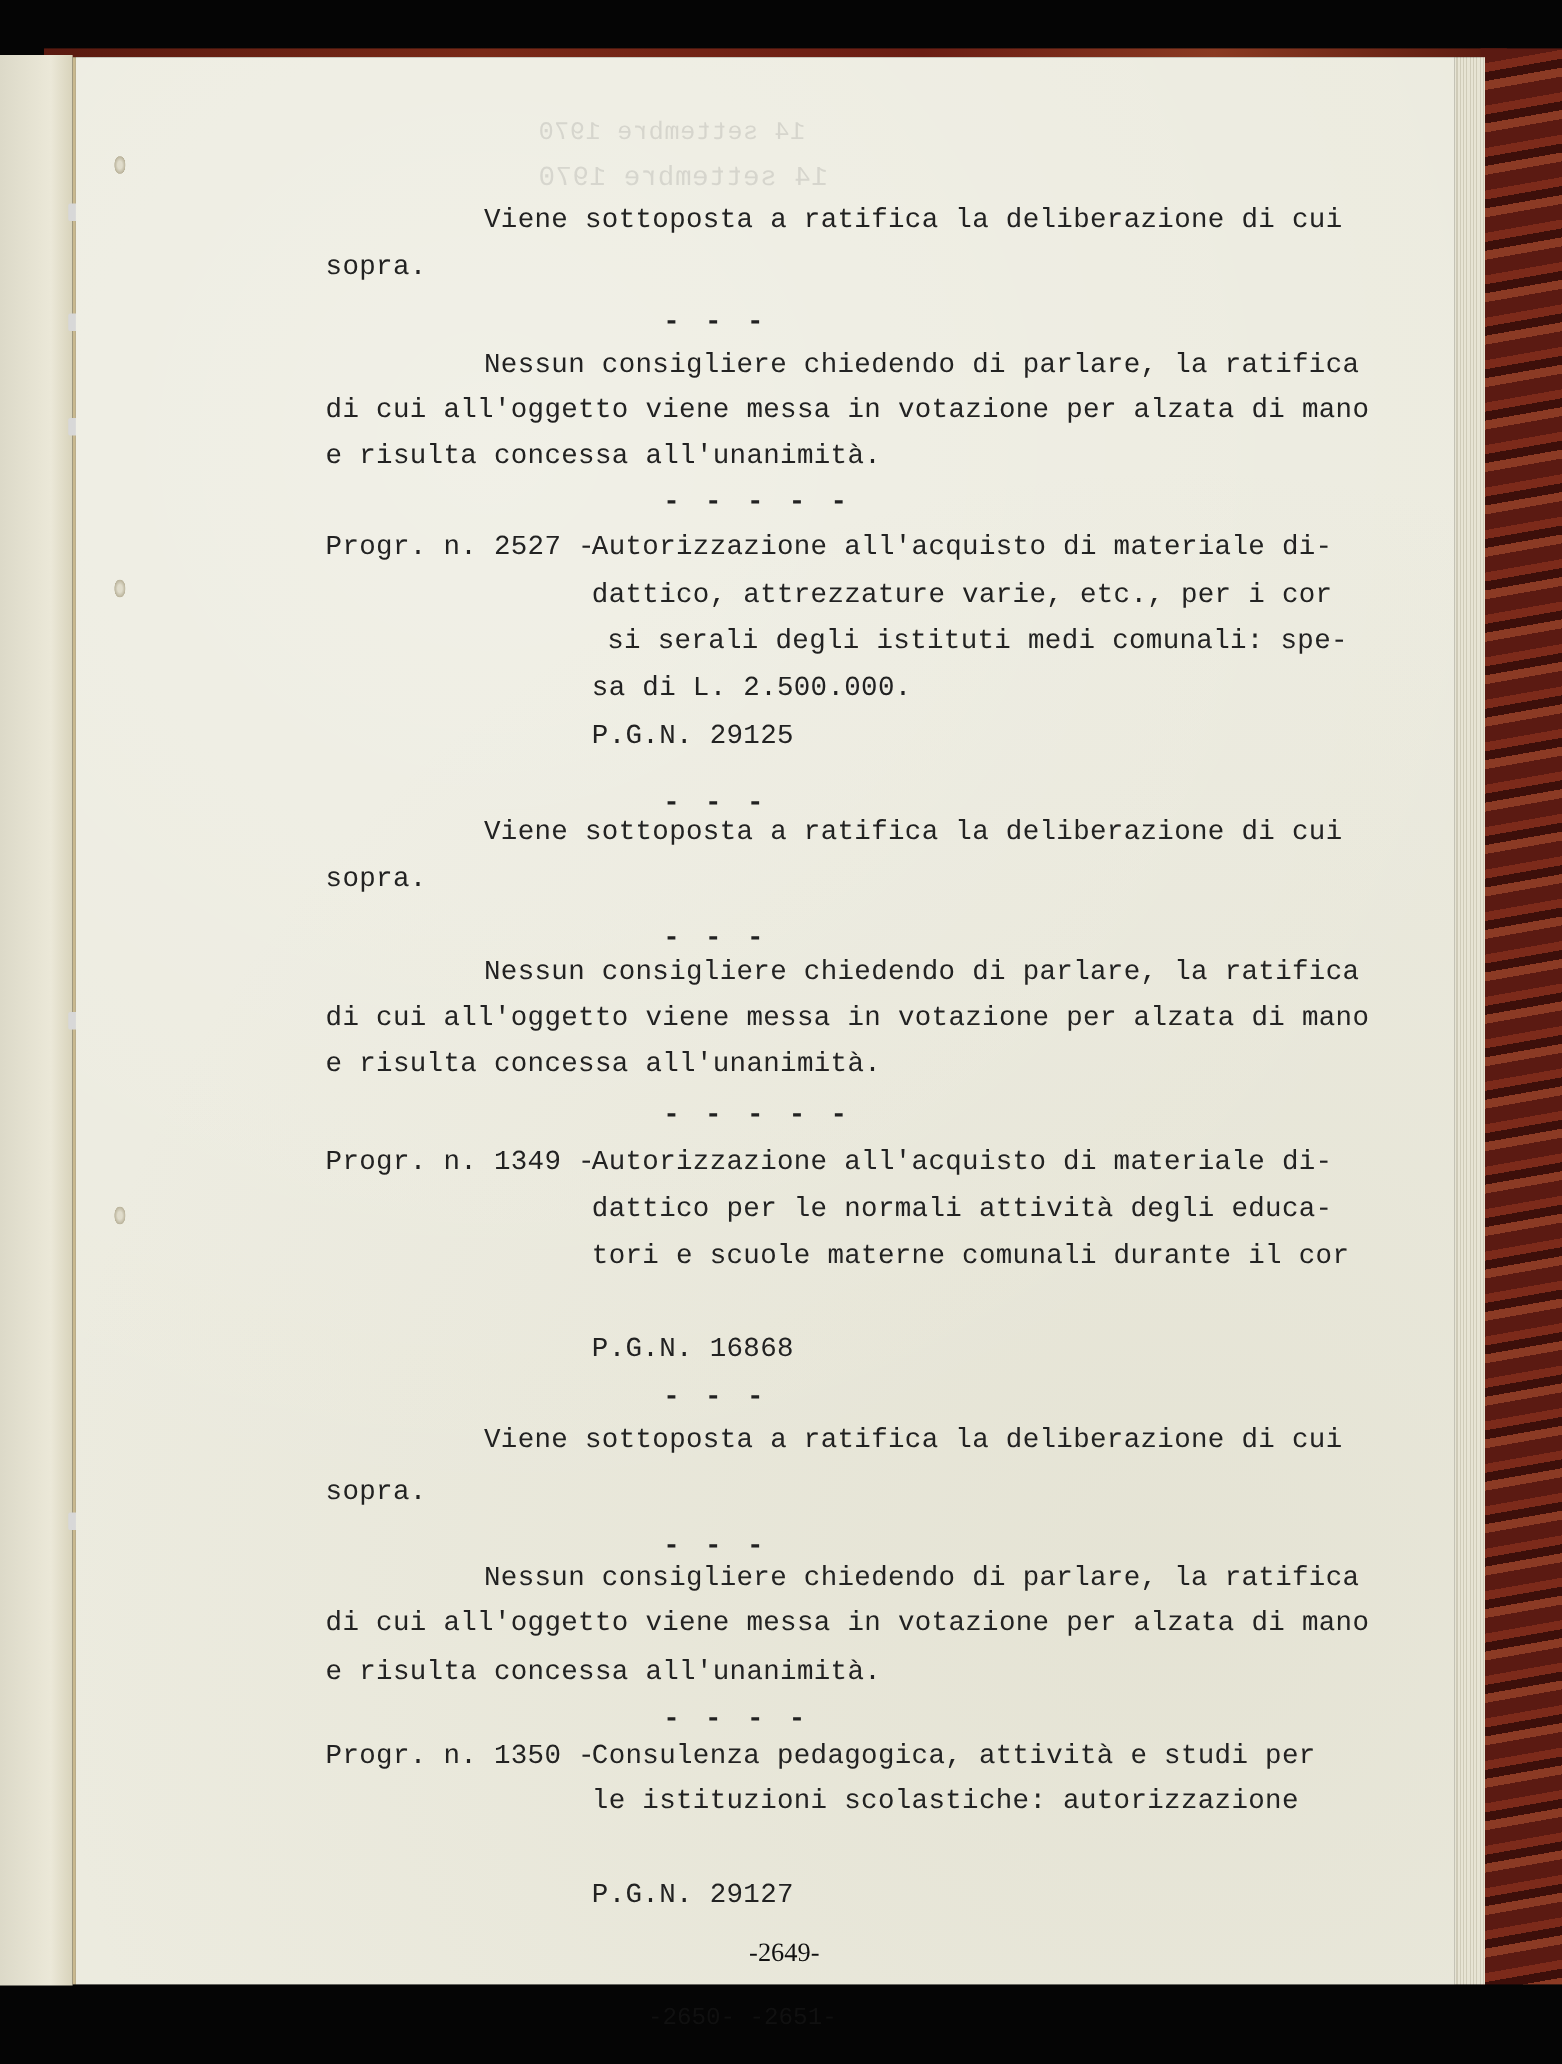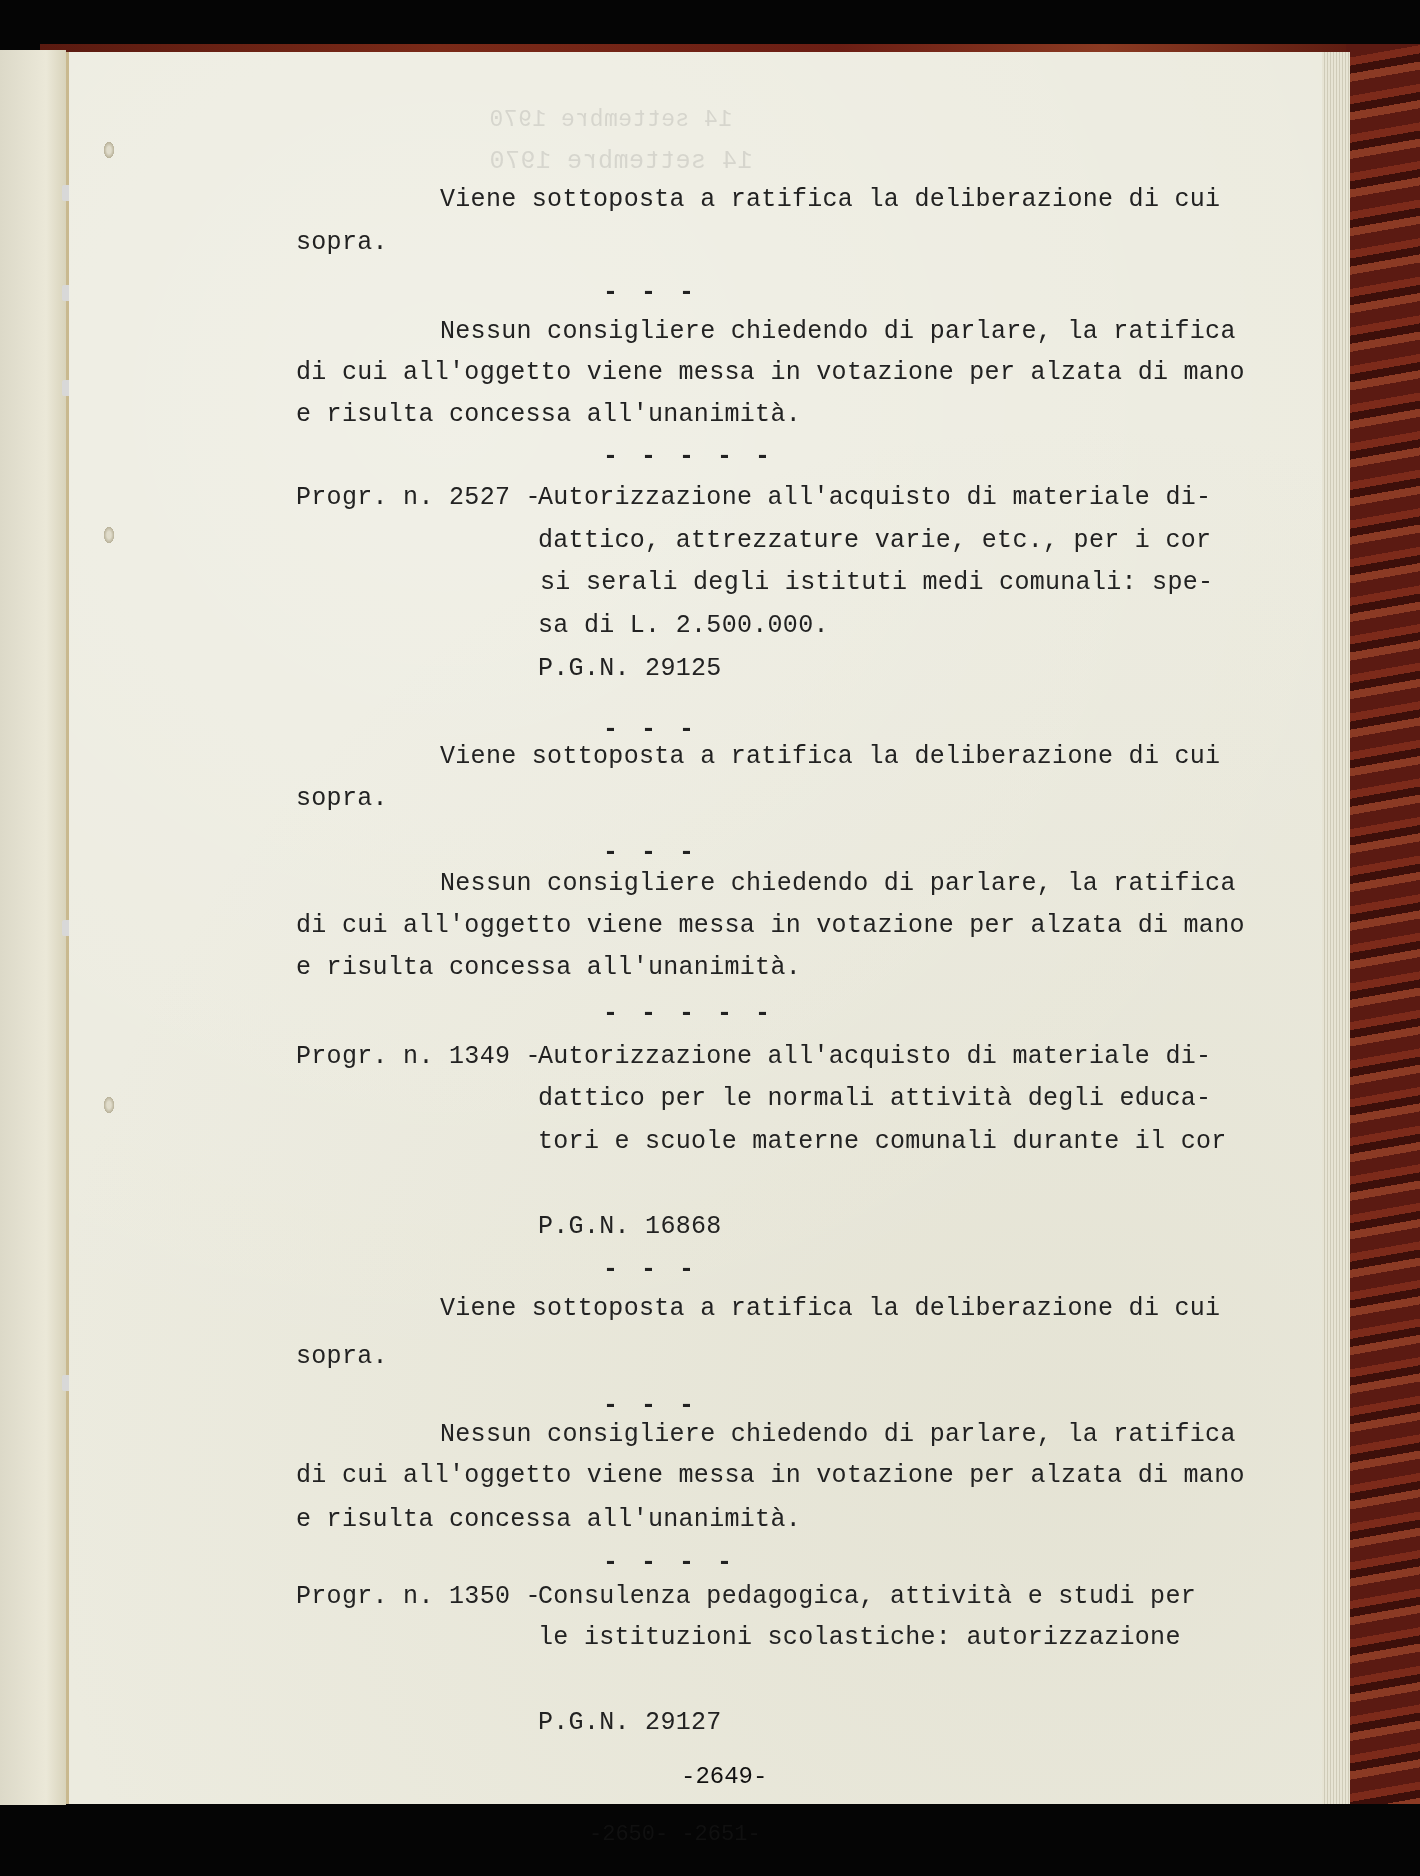--- a/index.html
+++ b/index.html
@@ -46,21 +46,21 @@
   .bleed-front {
     position: absolute; color: rgba(90,90,90,0.13);
     font-size: 22px; white-space: pre;
     font-family: "Liberation Mono", monospace;
   }
   .line {
     position: absolute; font-size: 25px; color: #222;
     white-space: pre; letter-spacing: 0.3px;
   }
   .sep { position: absolute; font-size: 25px; color: #222; white-space: pre; font-weight: bold; letter-spacing: 4px; }
-  .pagenum { position: absolute; font-family: Liberation Mono, monospace; font-size: 24px; color: #111; white-space: pre; }
+  .pagenum { position: absolute; font-family: Liberation Serif, serif; font-size: 24px; color: #111; white-space: pre; }
   .hole {
     position: absolute; width: 10px; height: 16px;
     background: radial-gradient(ellipse, #e0dccb 30%, #b9b29a 70%, transparent 75%);
   }
   .tab { position: absolute; left: 62px; width: 10px; height: 16px; background: #d8d8d8; border-radius: 2px; }
 </style>
 </head>
 <body>
 
 <div class="book-cover-top"></div>
@@ -89,21 +89,21 @@
   <div class="sep" style="left:534px;top:226px">- - -</div>
 
   <div class="line" style="left:371px;top:265px">Nessun consigliere chiedendo di parlare, la ratifica</div>
   <div class="line" style="left:227px;top:306px">di cui all'oggetto viene messa in votazione per alzata di mano</div>
   <div class="line" style="left:227px;top:348px">e risulta concessa all'unanimità.</div>
   <div class="sep" style="left:534px;top:390px">- - - - -</div>
 
   <div class="line" style="left:227px;top:431px">Progr. n. 2527 -</div>
   <div class="line" style="left:469px;top:431px">Autorizzazione all'acquisto di materiale di-</div>
   <div class="line" style="left:469px;top:474px">dattico, attrezzature varie, etc., per i cor</div>
-  <div class="line" style="left:471px;top:516px">si serali degli istituti medi comunali: spe-</div>
+  <div class="line" style="left:483px;top:516px">si serali degli istituti medi comunali: spe-</div>
   <div class="line" style="left:469px;top:559px">sa di L. 2.500.000.</div>
   <div class="line" style="left:469px;top:602px">P.G.N. 29125</div>
   <div class="sep" style="left:534px;top:663px">- - -</div>
 
   <div class="line" style="left:371px;top:690px">Viene sottoposta a ratifica la deliberazione di cui</div>
   <div class="line" style="left:227px;top:732px">sopra.</div>
   <div class="sep" style="left:534px;top:786px">- - -</div>
 
   <div class="line" style="left:371px;top:817px">Nessun consigliere chiedendo di parlare, la ratifica</div>
   <div class="line" style="left:227px;top:859px">di cui all'oggetto viene messa in votazione per alzata di mano</div>

